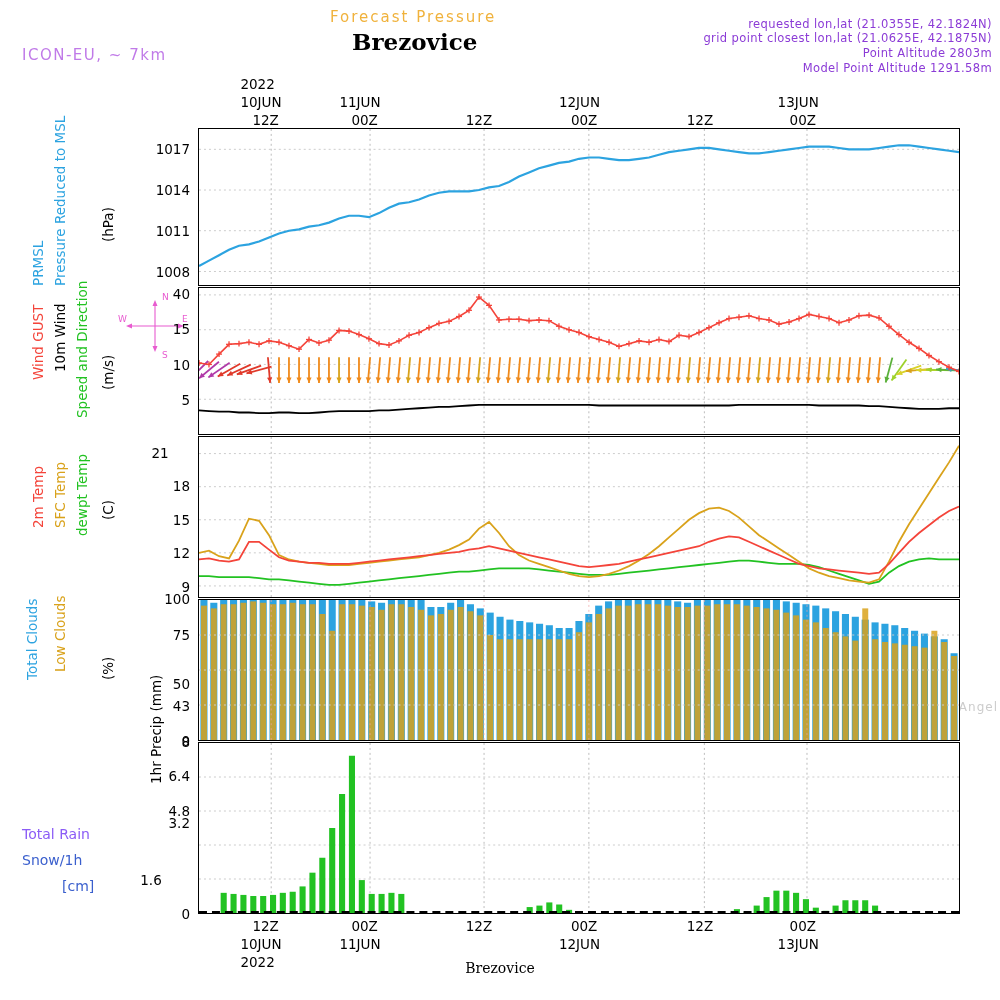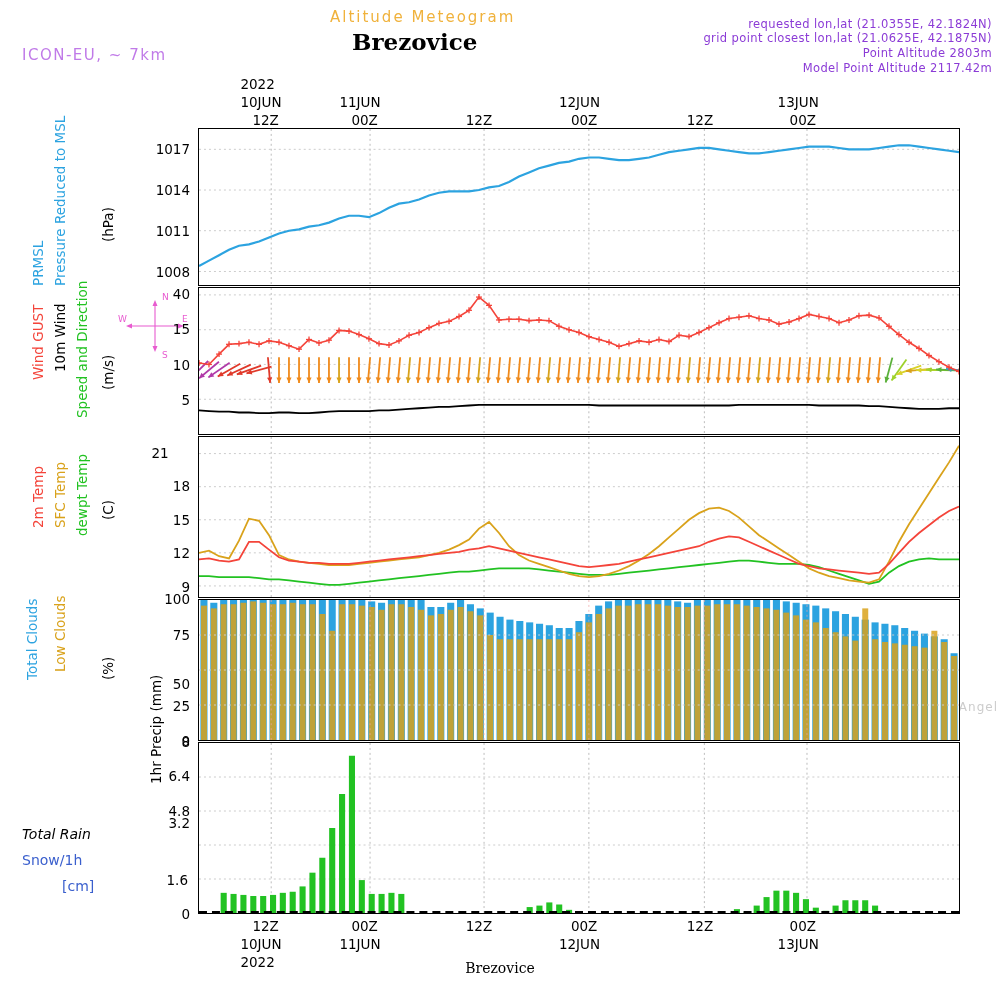--- a/index.html
+++ b/index.html
@@ -30,27 +30,27 @@
   .ytick{position:absolute;font-size:13.5px;color:#000;text-align:right;width:60px;}
   
   .rot{position:absolute;transform-origin:left top;transform:rotate(-90deg);white-space:nowrap;font-size:13.5px;}
   
   #botaxis{left:198px;top:916px;width:762px;height:60px;}
   #botname{left:0;top:960px;width:1000px;text-align:center;font-size:14px;font-family:"DejaVu Serif",serif;color:#000;}
 </style>
 </head>
 <body>
 
-<div class="abs" id="hdr-forecast">Altitude Meteogram</div>
+<div class="abs" id="hdr-forecast">Forecast Pressure</div>
 <div class="abs" id="hdr-title">Brezovice</div>
 <div class="abs" id="hdr-model">ICON-EU, ~ 7km</div>
 <div class="abs hdr-right" id="hdr-r1">requested lon,lat (21.0355E, 42.1824N)</div>
 <div class="abs hdr-right" id="hdr-r2">grid point closest lon,lat (21.0625E, 42.1875N)</div>
 <div class="abs hdr-right" id="hdr-r3">Point Altitude 2803m</div>
-<div class="abs hdr-right" id="hdr-r4">Model Point Altitude 2117.42m</div>
+<div class="abs hdr-right" id="hdr-r4">Model Point Altitude 1291.58m</div>
 <div class="abs" id="watermark">by Angel</div>
 
 <div class="abs" id="topaxis">
     <div class="tlab" style="left: 42.39px; top: 0px;">2022</div>
     <div class="tlab" style="left: 42.39px; top: 18px;">10JUN</div>
     <div class="tlab" style="left: 54.39px; top: 36px;">12Z</div>
     <div class="tlab" style="left: 141.45px; top: 18px;">11JUN</div>
     <div class="tlab" style="left: 153.45px; top: 36px;">00Z</div>
     <div class="tlab" style="left: 267.75px; top: 36px;">12Z</div>
     <div class="tlab" style="left: 360.906px; top: 18px;">12JUN</div>
@@ -820,21 +820,21 @@
       <rect x="615.4" y="166.6" width="6.1" height="5.4" fill="#22c222"></rect>
       <rect x="625.3" y="169.8" width="6.1" height="2.1" fill="#22c222"></rect>
       <rect x="635.2" y="164.5" width="6.1" height="7.5" fill="#22c222"></rect>
       <rect x="645.1" y="159.1" width="6.1" height="12.9" fill="#22c222"></rect>
       <rect x="655.0" y="159.1" width="6.1" height="12.9" fill="#22c222"></rect>
       <rect x="664.9" y="159.1" width="6.1" height="12.9" fill="#22c222"></rect>
       <rect x="674.8" y="164.5" width="6.1" height="7.5" fill="#22c222"></rect>
       <line x1="0" x2="762" y1="171" y2="171" stroke="#000" stroke-width="2" stroke-dasharray="8,5"></line>
     </svg>
 </div>
-<div class="abs" style="left:22px;top:826px;color:#000000;font-size:14px;font-style:italic;">Total  Rain</div>
+<div class="abs" style="left:22px;top:826px;color:#8b5cf6;font-size:14px;">Total  Rain</div>
 <div class="abs" style="left:22px;top:852px;color:#3a5fcd;font-size:14px;">Snow/1h</div>
 <div class="abs" style="left:62px;top:878px;color:#3a5fcd;font-size:14px;">[cm]</div>
 <div class="abs rot" style="left:148px;top:784px;color:#000;font-size:13.5px;">1hr Precip (mm)</div>
 
 <div class="abs" id="botaxis">
     <div class="tlab" style="left: 54.39px; top: 2px;">12Z</div>
     <div class="tlab" style="left: 42.39px; top: 20px;">10JUN</div>
     <div class="tlab" style="left: 153.45px; top: 2px;">00Z</div>
     <div class="tlab" style="left: 141.45px; top: 20px;">11JUN</div>
     <div class="tlab" style="left: 267.75px; top: 2px;">12Z</div>
@@ -854,22 +854,22 @@
 <div class="ytick abs" style="left: 130px; top: 391.762px;">5</div>
 <div class="ytick abs" style="left: 130px; top: 356.524px;">10</div>
 <div class="ytick abs" style="left: 130px; top: 321.286px;">15</div>
 <div class="ytick abs" style="left: 130px; top: 286.048px;">40</div>
 <div class="ytick abs" style="left: 130px; top: 578.828px;">9</div>
 <div class="ytick abs" style="left: 130px; top: 545.31px;">12</div>
 <div class="ytick abs" style="left: 130px; top: 511.793px;">15</div>
 <div class="ytick abs" style="left: 130px; top: 478.276px;">18</div>
 <div class="ytick abs" style="left: 130px; top: 444.759px; text-align: center;">21</div>
 <div class="ytick abs" style="left: 130px; top: 733px;">0</div>
-<div class="ytick abs" style="left: 130px; top: 697.5px;">25</div>
+<div class="ytick abs" style="left: 130px; top: 697.5px;">43</div>
 <div class="ytick abs" style="left: 130px; top: 676px;">50</div>
 <div class="ytick abs" style="left: 130px; top: 626.5px;">75</div>
 <div class="ytick abs" style="left: 130px; top: 591px;">100</div>
 <div class="ytick abs" style="left: 130px; top: 906px;">0</div>
-<div class="ytick abs" style="left: 128px; top: 871.6px;">1.6</div>
+<div class="ytick abs" style="left: 121px; top: 871.6px; text-align: center;">1.6</div>
 <div class="ytick abs" style="left: 130px; top: 815px;">3.2</div>
 <div class="ytick abs" style="left: 130px; top: 802.8px;">4.8</div>
 <div class="ytick abs" style="left: 130px; top: 768.4px;">6.4</div>
 <div class="ytick abs" style="left: 130px; top: 734px;">8</div>
 
 </body></html>

